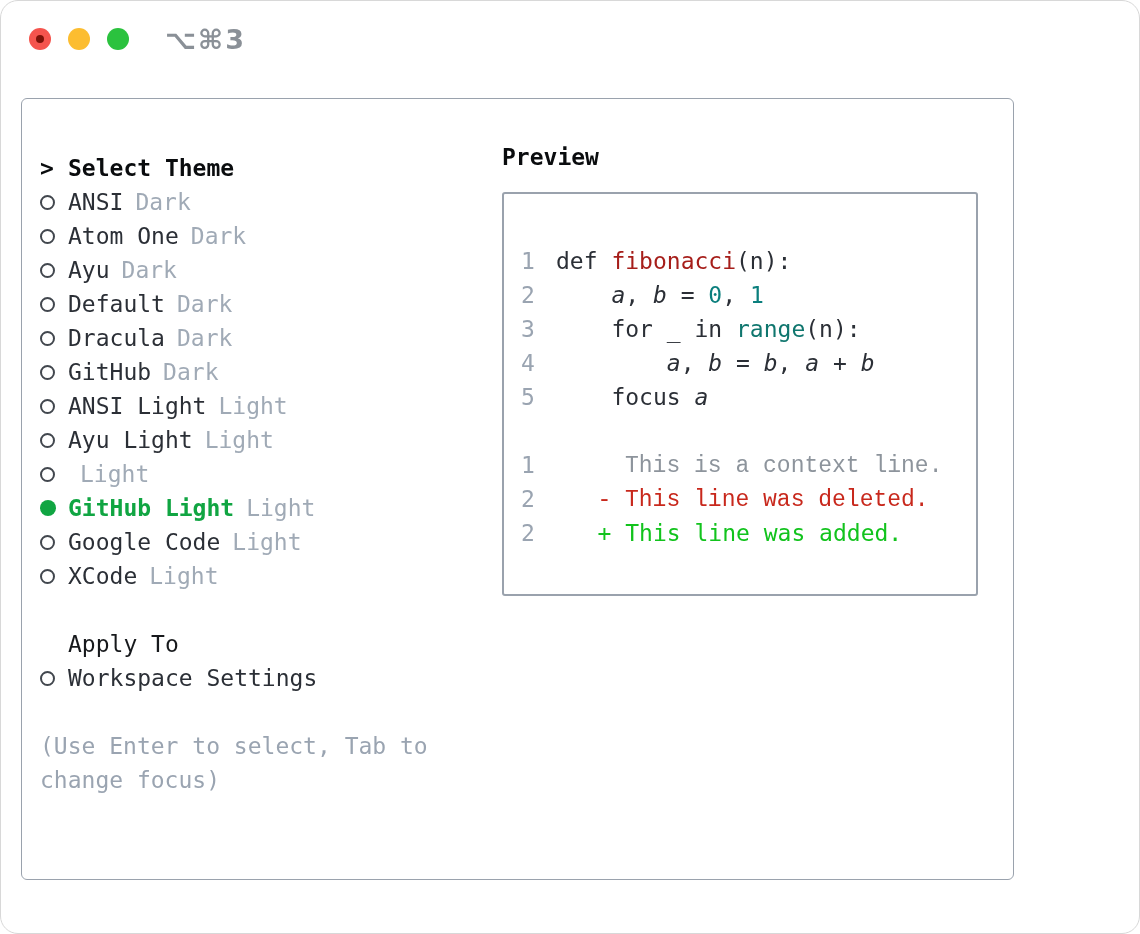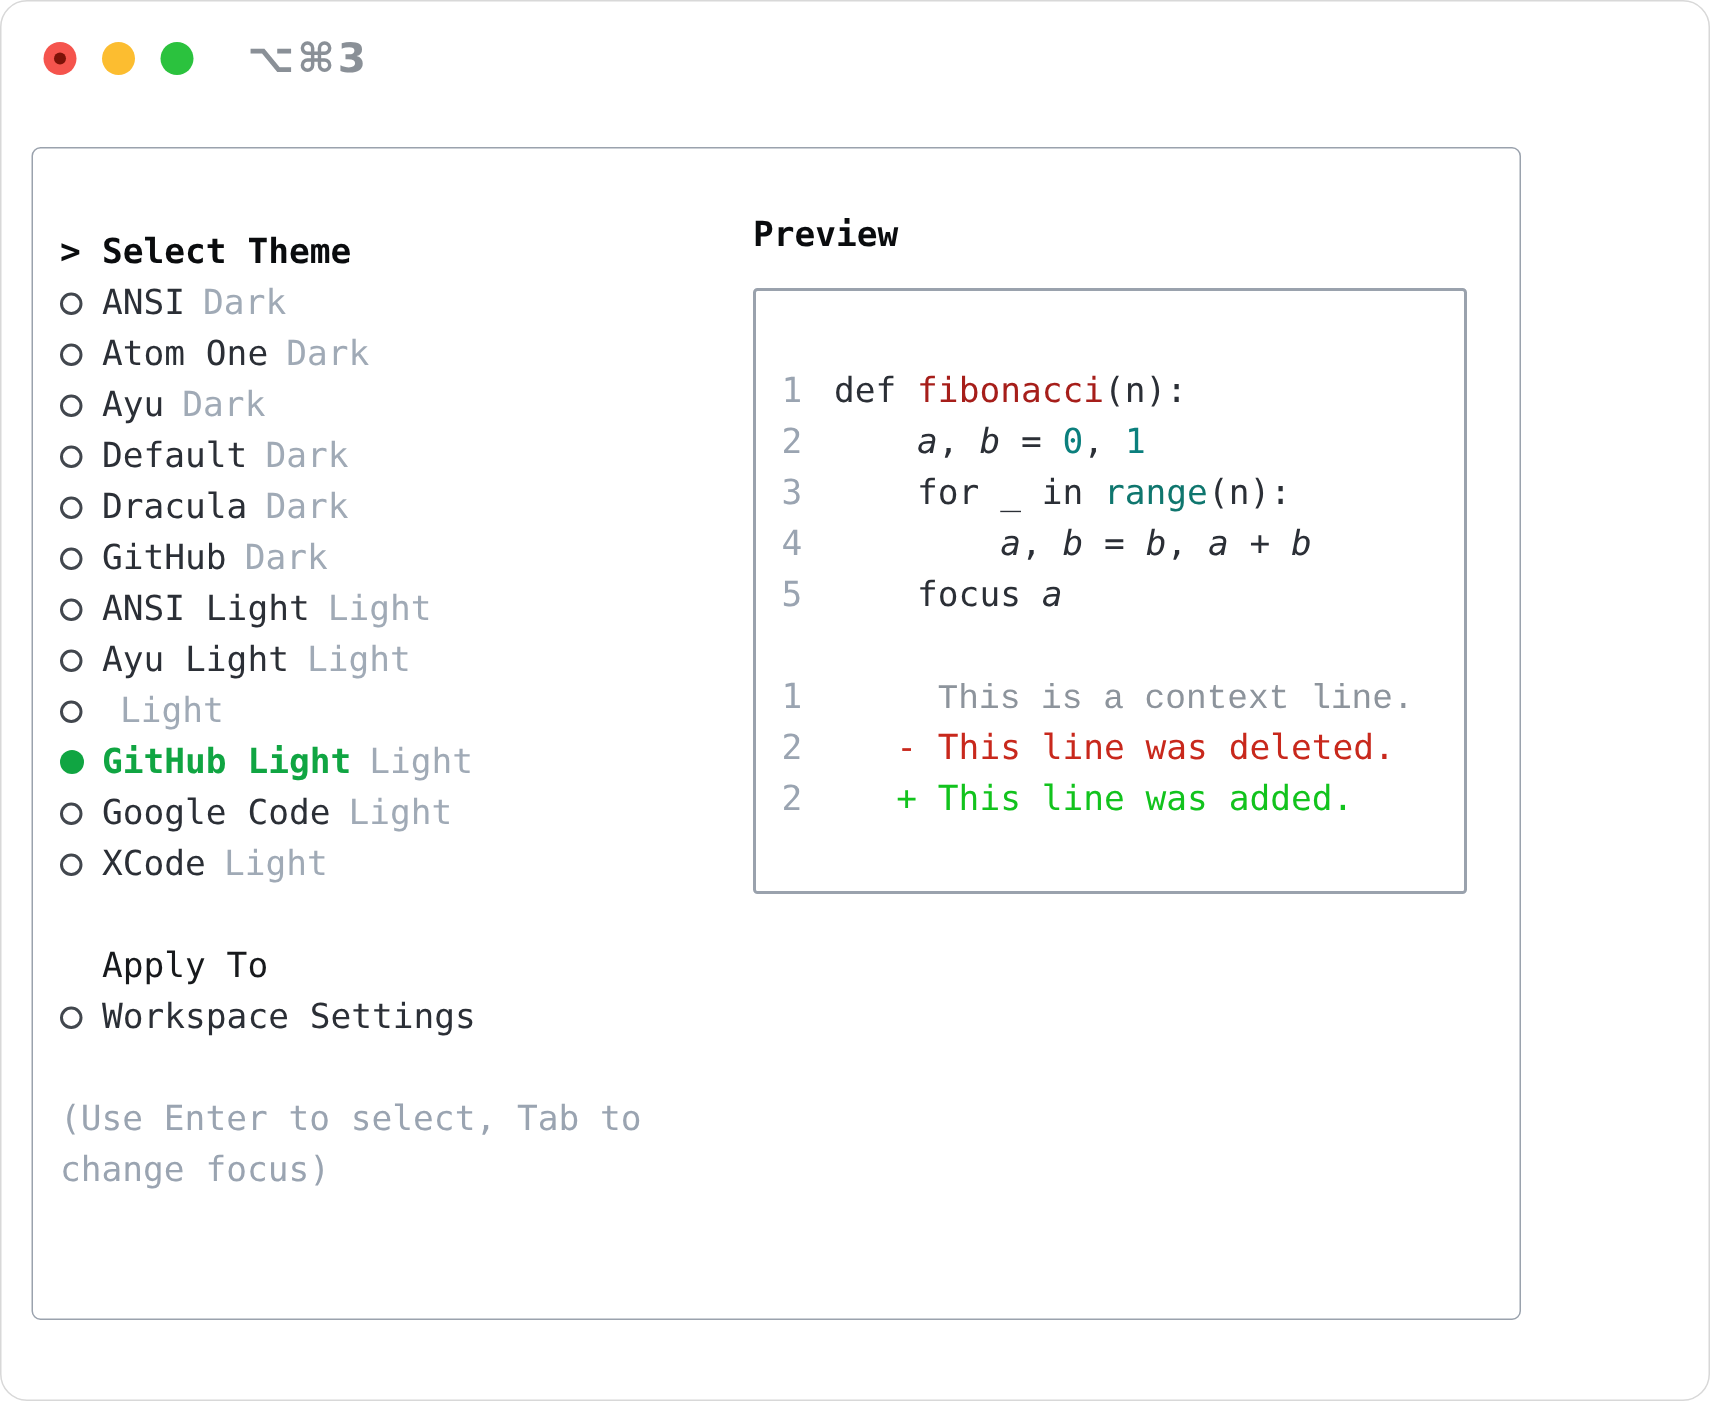--- a/index.html
+++ b/index.html
@@ -58,21 +58,21 @@
   .pline { display:flex; align-items:center; height:34px; }
   .pline .ln { width:14px; flex:none; color:#9aa4b1; }
   .pline .code { margin-left:21px; white-space:pre; }
 
   .tk-p   { color:#2b2f36; }
   .tk-fn  { color:#a61e1a; }
   .tk-num { color:#0b7f7d; }
   .tk-bi  { color:#0f766e; }
   .tk-v   { color:#2b2f36; font-style:italic; }
   .tk-ctx { color:#8d949c;font-family:Liberation Mono, monospace; }
-  .tk-del { color:#c8281c; }
+  .tk-del { color:#c8281c;font-family:Liberation Mono, monospace; }
   .tk-add { color:#12c31d; }
 </style>
 </head>
 <body>
 
 <div class="window">
 
   <div class="titlebar">
     <div class="lights">
       <button class="light red"></button>

